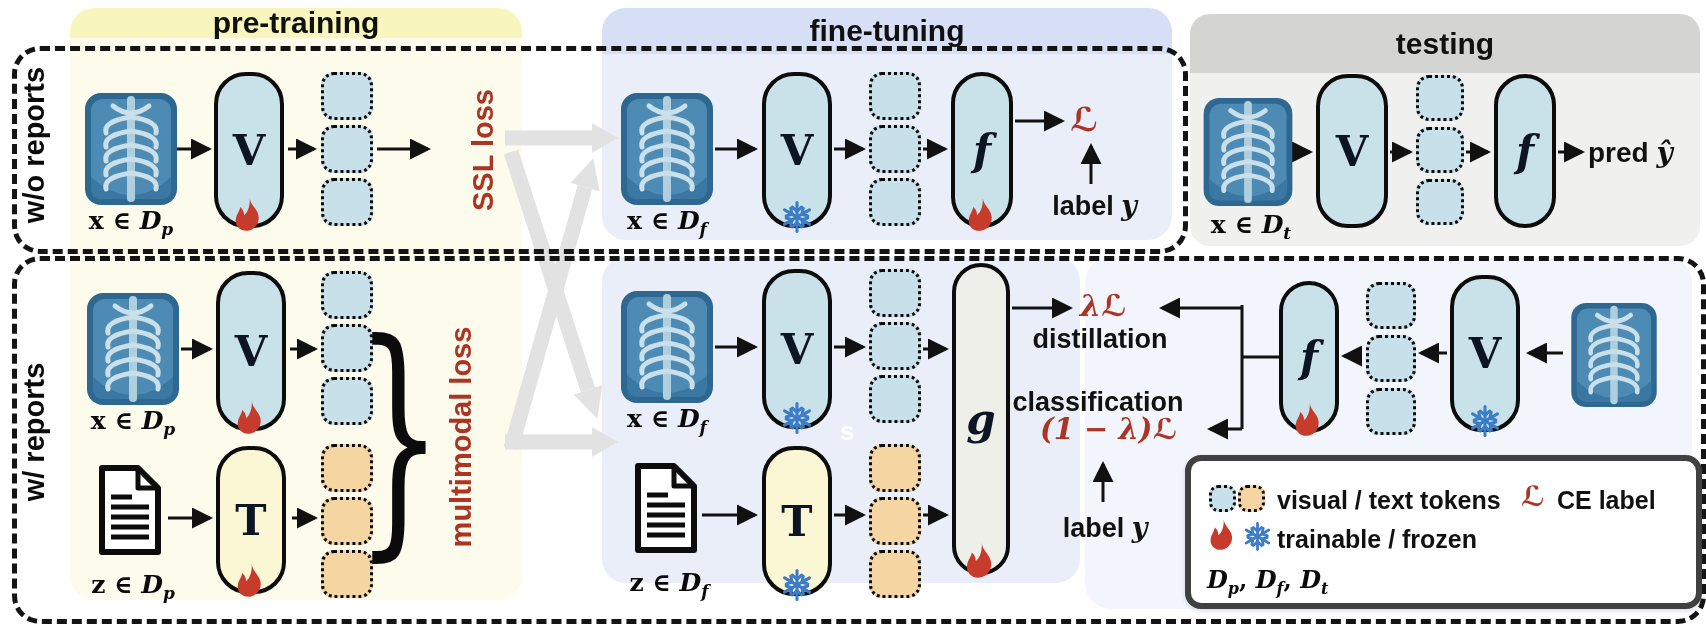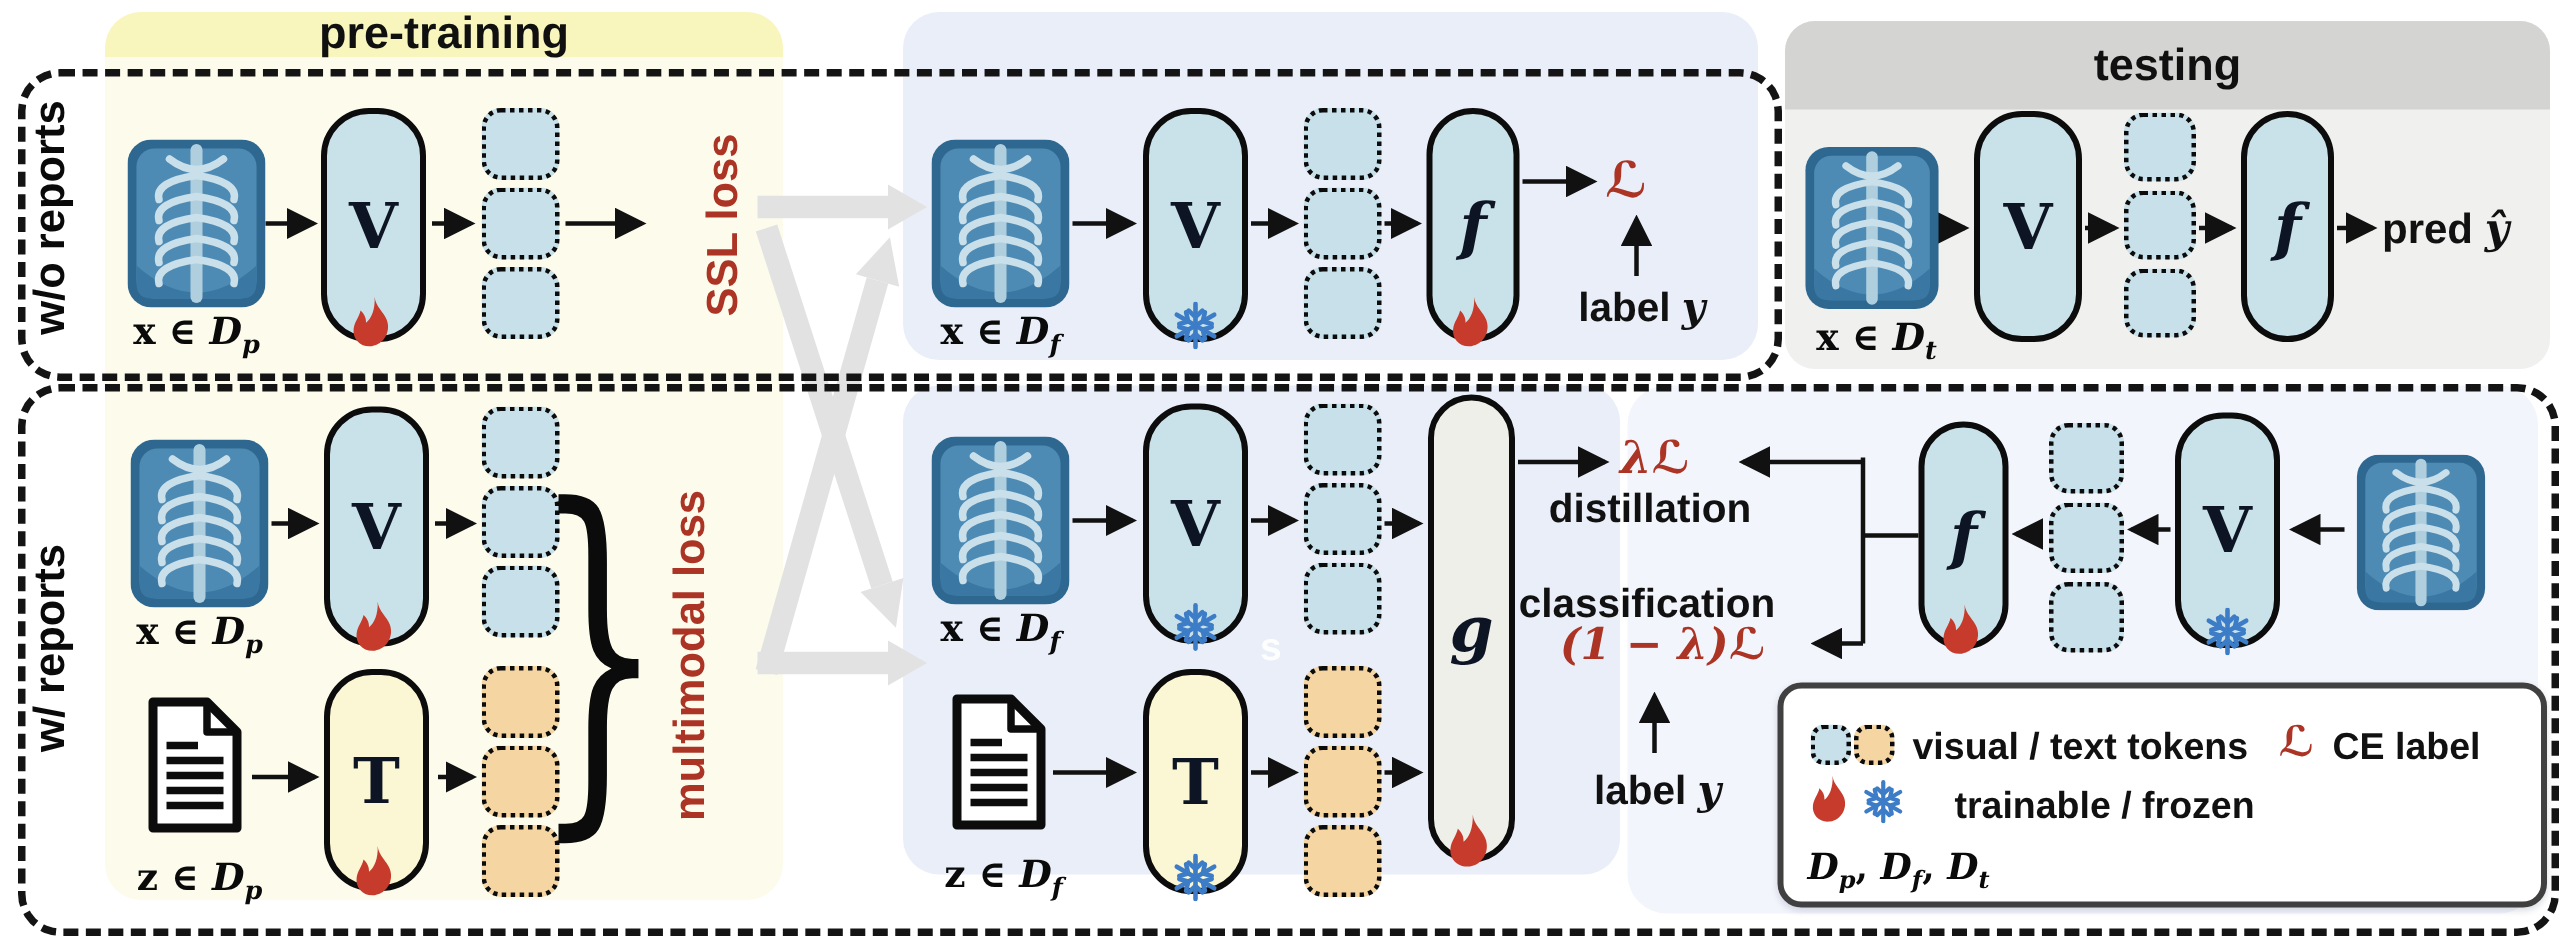--- a/index.html
+++ b/index.html
@@ -29,21 +29,21 @@
   .sans-b{position:absolute;font-weight:bold;font-size:27px;color:#111;text-align:center;
           white-space:nowrap;z-index:5;}
   .mathred{position:absolute;font-family:"DejaVu Serif","DejaVu Sans",serif;font-style:italic;
            font-weight:bold;color:#AC3425;white-space:nowrap;z-index:5;}
   .yvar{font-family:"DejaVu Serif",serif;font-style:italic;font-weight:bold;}
   .xray,.doc{position:absolute;z-index:4;}
   .brace{position:absolute;transform:translate(-50%,-50%) scale(1.15,2.1);
          font-family:"DejaVu Serif",serif;font-size:120px;line-height:1;color:#0b0b0b;z-index:4;}
   .wires{position:absolute;left:0;top:0;z-index:3;}
   .legend{position:absolute;left:1185px;top:455px;width:505px;height:142px;background:#ffffff;
-          border:4px solid #404040;border-radius:16px;box-shadow:0 2px 4px rgba(60,70,100,.18);z-index:7;}
+          border:6px solid #404040;border-radius:16px;box-shadow:0 2px 4px rgba(60,70,100,.18);z-index:7;}
   .legend .ltoken{position:absolute;width:27px;height:27px;border:3px dotted #0b0b0b;border-radius:9px;
           box-sizing:border-box;}
   .legend .ltext{position:absolute;font-weight:bold;font-size:25px;color:#111;white-space:nowrap;}
   .legend .lmath{position:absolute;font-family:"DejaVu Serif",serif;font-weight:bold;font-size:24px;
           color:#0a0a0a;white-space:nowrap;}
   .legend .lmath .dset{font-style:italic;}
   .legend .lmath sub{font-size:16px;font-style:italic;}
   .scriptL{font-family:"DejaVu Serif","DejaVu Sans",serif;font-style:italic;font-weight:bold;color:#AC3425;}
   .watermark{position:absolute;color:#ffffff;font-weight:bold;font-size:26px;opacity:.95;z-index:5;}
 </style>
@@ -94,20 +94,23 @@
       </symbol>
     </defs>
   </svg>
 
   <div class="panel" style="left:70px;top:8px;width:452px;height:592px;background:#FCFBEC;border-radius:24px;"></div>
   <div class="band" style="left:70px;top:8px;width:452px;height:30px;background:#F9F6BD;border-radius:24px 24px 0 0;">
     <span>pre-training</span>
   </div>
 
   <div class="panel" style="left:602px;top:8px;width:570px;height:232px;background:#E9EEF8;border-radius:24px;"></div>
+  <div class="band" style="left:602px;top:8px;width:570px;height:46px;background:#D6DFF5;border-radius:24px 24px 0 0;">
+    <span>fine-tuning</span>
+  </div>
 
   <div class="panel" style="left:602px;top:257px;width:478px;height:326px;background:#E9EEF8;border-radius:24px;"></div>
 
   <div class="panel" style="left:1085px;top:257px;width:607px;height:352px;background:#F3F5FC;border-radius:26px;"></div>
 
   <div class="panel" style="left:1190px;top:14px;width:510px;height:232px;background:#F0F0EE;border-radius:20px;"></div>
   <div class="band" style="left:1190px;top:14px;width:510px;height:59px;background:#D4D4D3;border-radius:20px 20px 0 0;">
     <span>testing</span>
   </div>
 
@@ -340,21 +343,21 @@
     <div class="ltext" style="left:86px;top:25px;">visual / text tokens</div>
     <span class="scriptL" style="position:absolute;left:330px;top:19px;font-size:28px;">ℒ</span>
     <div class="ltext" style="left:366px;top:25px;">CE label</div>
 
     <svg style="position:absolute;left:18px;top:58px;" width="28" height="33">
         <use href="#sym-flame"></use>
       </svg>
     <svg style="position:absolute;left:52px;top:61px;" width="29" height="29">
         <use href="#sym-snow"></use>
       </svg>
-    <div class="ltext" style="left:86px;top:64px;margin-left:28px;">trainable / frozen</div>
+    <div class="ltext" style="left:86px;top:64px;">trainable / frozen</div>
 
     <div class="lmath" style="left:16px;top:104px;">
       <span class="dset">D</span><sub>p</sub><span>,</span>
       <span class="dset">D</span><sub>f</sub><span>,</span>
       <span class="dset">D</span><sub>t</sub><span></span>
     </div>
   </div>
 
 </div>
 

